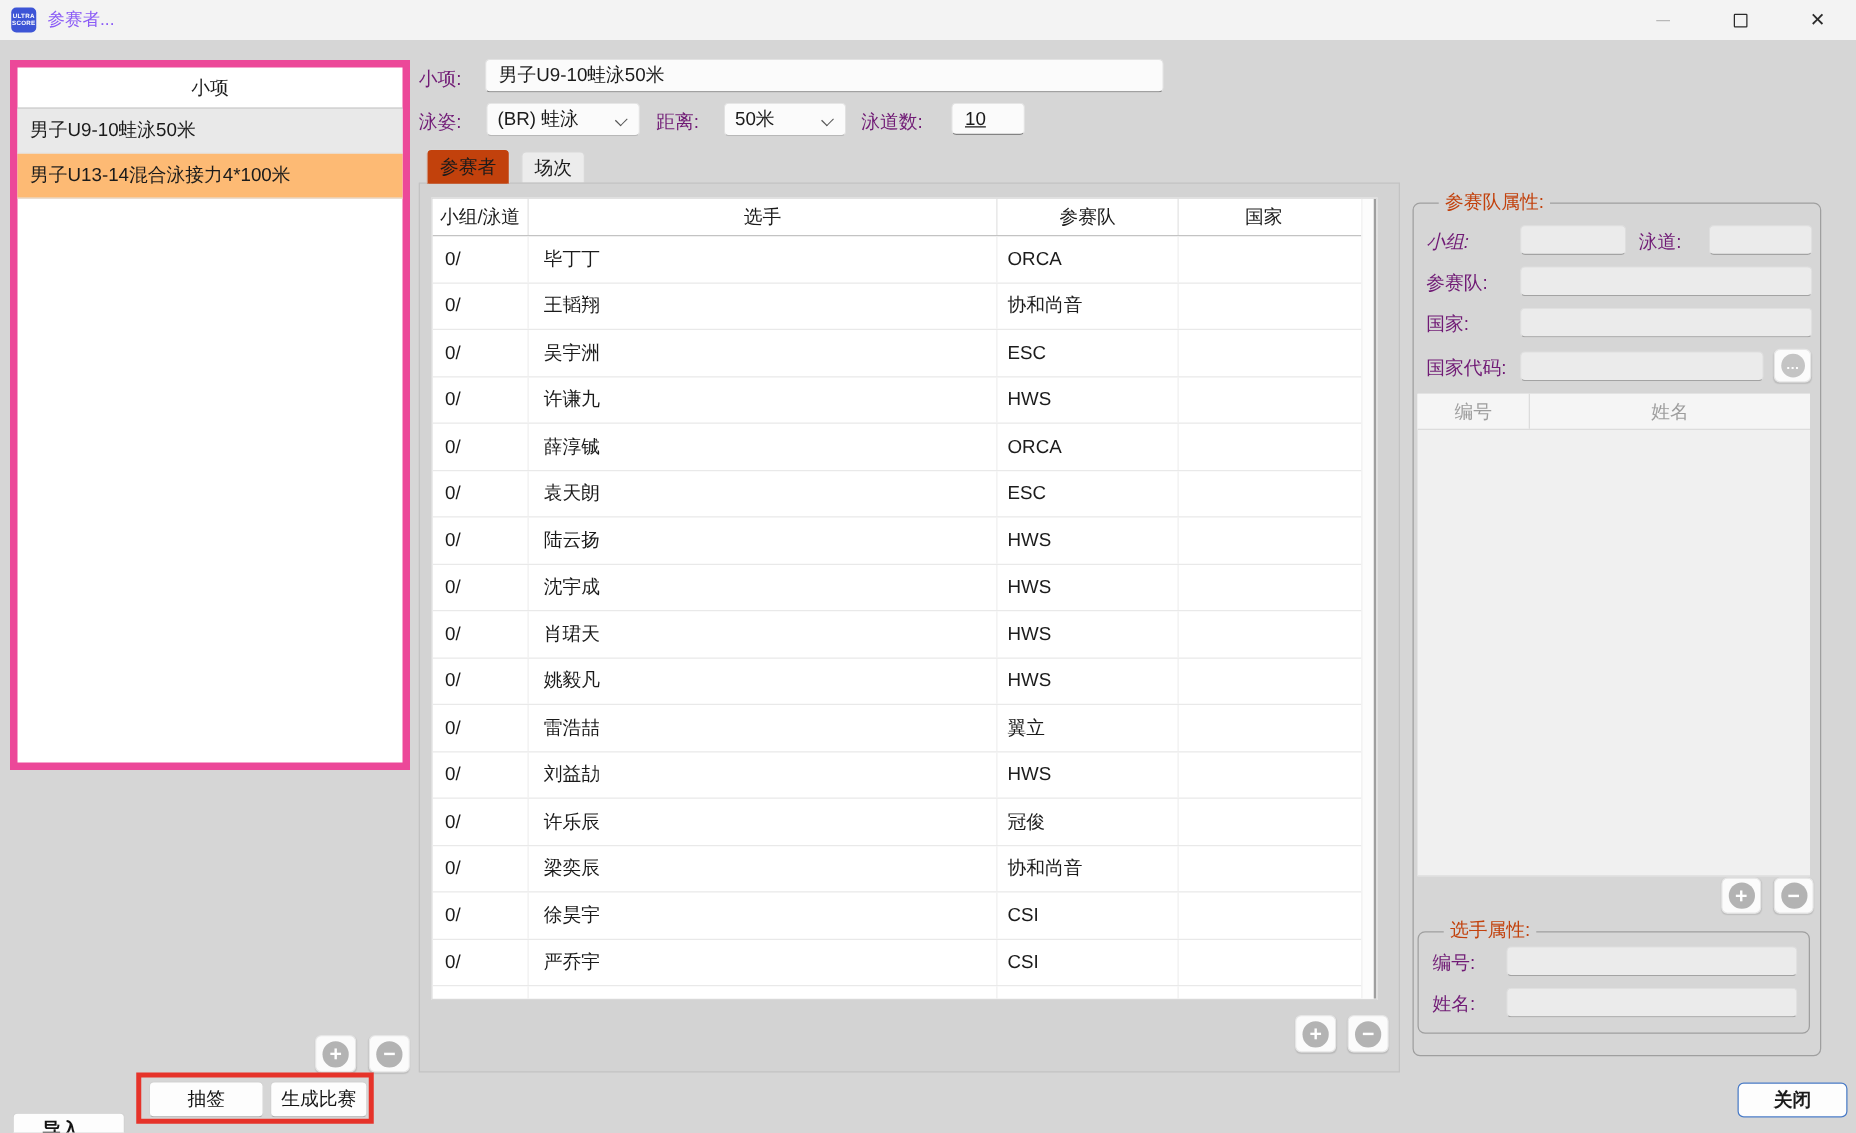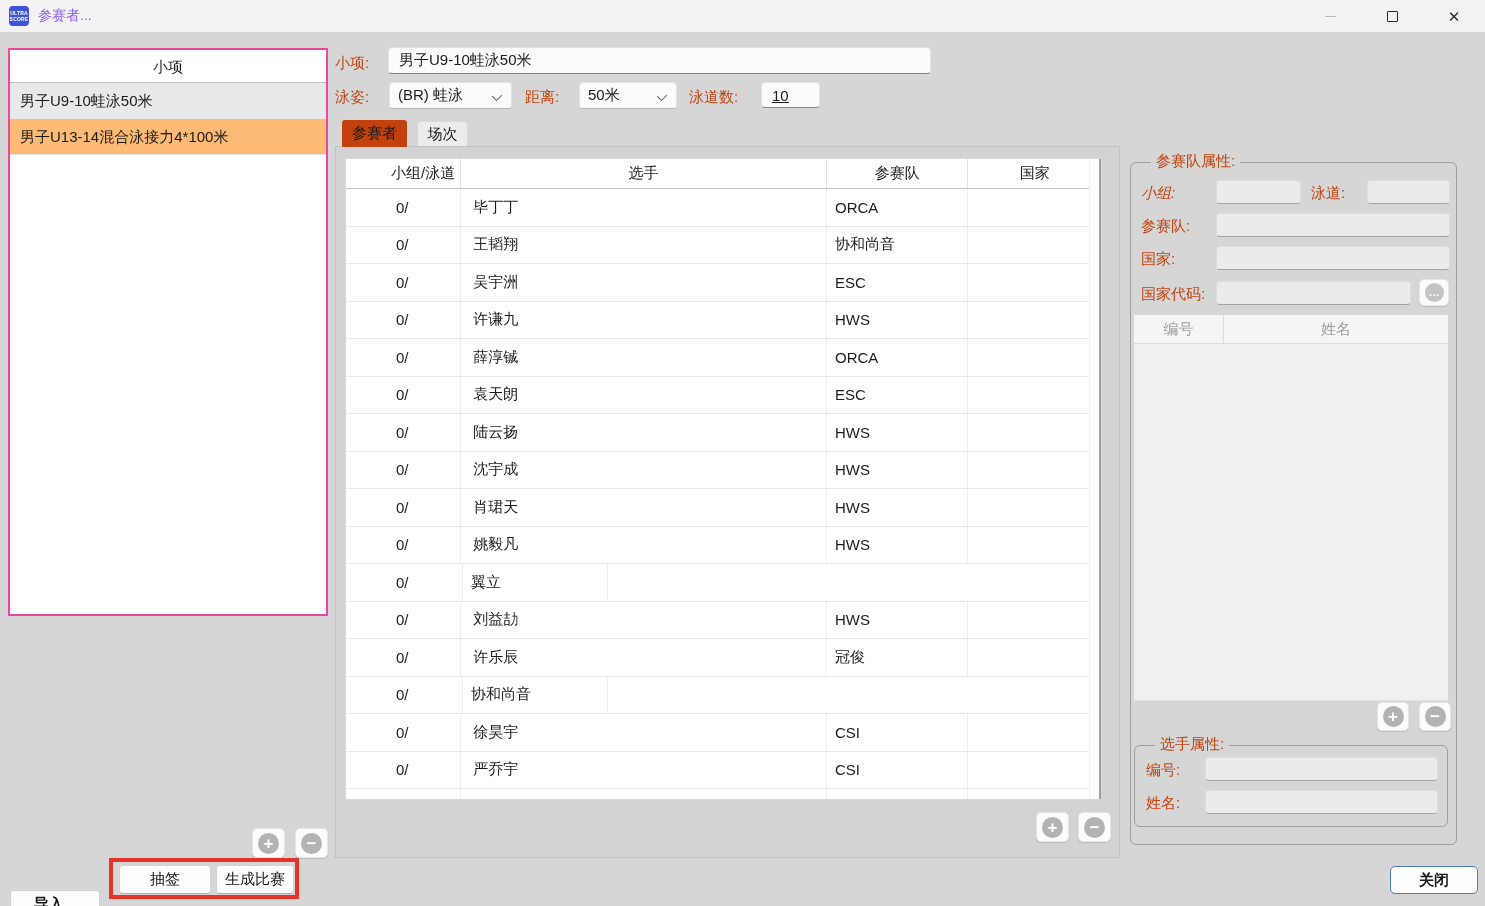--- a/index.html
+++ b/index.html
@@ -13,27 +13,27 @@
               display:flex; flex-direction:column; align-items:center; justify-content:center;
               font-size:5px; font-weight:bold; line-height:6px; letter-spacing:.2px; }
   .title { margin-left:9px; font-size:14px; color:#8b5cf6; }
   .win-controls { position:absolute; right:0; top:0; height:32px; display:flex; }
   .win-btn { width:62px; height:32px; display:flex; align-items:center; justify-content:center; }
   .min-glyph { width:11px; height:1px; background:#b9b9b9; }
   .max-glyph { width:11px; height:11px; border:1.2px solid #2a2a2a; border-radius:1px; }
   .close-glyph { font-size:15px; color:#2a2a2a; line-height:1; }
 
   
-  .sidebar { position:absolute; left:8px; top:48px; width:320px; height:568px; background:#fff; border:2px solid #ec4899; }
+  .sidebar { position:absolute; left:8px; top:48px; width:320px; height:568px; background:#fff; border:6px solid #ec4899; }
   .sidebar-header { height:33px; line-height:33px; text-align:center; font-size:15px; border-bottom:1px solid #bdbdbd; }
   .sidebar-item { height:36px; line-height:36px; padding-left:10px; font-size:15px; border-bottom:1px solid #e4e4e4; background:#fdba74; }
   .sidebar-item.selected { background:#e9e9e9; }
 
   
-  .label { position:absolute; font-size:15px; color:#c2410c; }
+  .label { position:absolute; font-size:15px; color:#701a75; }
   .textbox { position:absolute; background:#fbfbfb; border:1px solid #e2e2e2; border-bottom:1px solid #838383;
              border-radius:4px; font-size:15px; padding-left:10px; display:flex; align-items:center; }
   .combo { position:absolute; background:#fbfbfb; border:1px solid #e2e2e2; border-bottom:1px solid #b8b8b8;
            border-radius:4px; font-size:15px; padding:0 8px; display:flex; align-items:center; }
   .combo .chevron { position:absolute; right:10px; top:9px; width:8px; height:8px;
                     border-left:1.4px solid #555; border-bottom:1.4px solid #555; transform:rotate(-45deg) scale(1,.8); }
   .btn { position:absolute; background:#fdfdfd; border:1px solid #d2d2d2; border-bottom:1px solid #aeaeae;
          border-radius:4px; font-size:15px; display:flex; align-items:center; justify-content:center; color:#141414; }
   .icon-btn { position:absolute; width:33px; height:30px; background:#fbfbfb; border:1px solid #e6e6e6;
               border-radius:5px; box-shadow:0 1px 1px rgba(0,0,0,.12); display:flex; align-items:center; justify-content:center; }
@@ -48,21 +48,21 @@
   .tabpanel { position:absolute; left:335px; top:146px; width:785px; height:712px; background:#d3d3d3; border:1px solid #c3c3c3; }
 
   
   .table { position:absolute; left:345px; top:158px; width:757px; height:642px; background:#fff; border:1px solid #d8d8d8; overflow:hidden; }
   .t-header { display:flex; height:30px; border-bottom:1px solid #c3c3c3; font-size:15px; }
   .t-header .hc { display:flex; align-items:center; justify-content:center; border-right:1px solid #e3e3e3; }
   .t-header .hc:last-child { border-right:none; }
   .t-row { display:flex; height:37.5px; border-bottom:1px solid #e9e9e9; font-size:15px; }
   .c { display:flex; align-items:center; border-right:1px solid #efefef; }
   .c:last-child { border-right:none; }
-  .w1 { width:77px; padding-left:10px;margin-left:40px; }
+  .w1 { width:77px; padding-left:10px; }
   .w2 { width:375px; padding-left:12px; }
   .w3 { width:145px; padding-left:8px; }
   .w4 { width:136px; }
   .hc.w1,.hc.w2,.hc.w3,.hc.w4 { padding-left:0; }
   .t-scroll { position:absolute; right:0; top:0; width:12px; height:100%; background:#fcfcfc; border-left:1px solid #f0f0f0; }
   .t-scroll::after { content:''; position:absolute; right:0; top:0; width:2px; height:100%; background:#9f9f9f; }
 
   
   .groupbox { position:absolute; border:1px solid #9f9f9f; border-radius:6px; }
   .legend { position:absolute; top:-11px; left:20px; background:#d6d6d6; padding:0 5px; font-size:15px; color:#c2410c; }
@@ -234,40 +234,42 @@
 
         <div class="t-row">
           <div class="c w1">0/</div>
           <div class="c w2">姚毅凡</div>
           <div class="c w3">HWS</div>
           <div class="c w4"></div>
         </div>
 
         <div class="t-row">
           <div class="c w1">0/</div>
+          <div class="c w2">雷浩喆</div>
           <div class="c w3">翼立</div>
           <div class="c w4"></div>
         </div>
 
         <div class="t-row">
           <div class="c w1">0/</div>
           <div class="c w2">刘益劼</div>
           <div class="c w3">HWS</div>
           <div class="c w4"></div>
         </div>
 
         <div class="t-row">
           <div class="c w1">0/</div>
           <div class="c w2">许乐辰</div>
           <div class="c w3">冠俊</div>
           <div class="c w4"></div>
         </div>
 
         <div class="t-row">
           <div class="c w1">0/</div>
+          <div class="c w2">梁奕辰</div>
           <div class="c w3">协和尚音</div>
           <div class="c w4"></div>
         </div>
 
         <div class="t-row">
           <div class="c w1">0/</div>
           <div class="c w2">徐昊宇</div>
           <div class="c w3">CSI</div>
           <div class="c w4"></div>
         </div>

